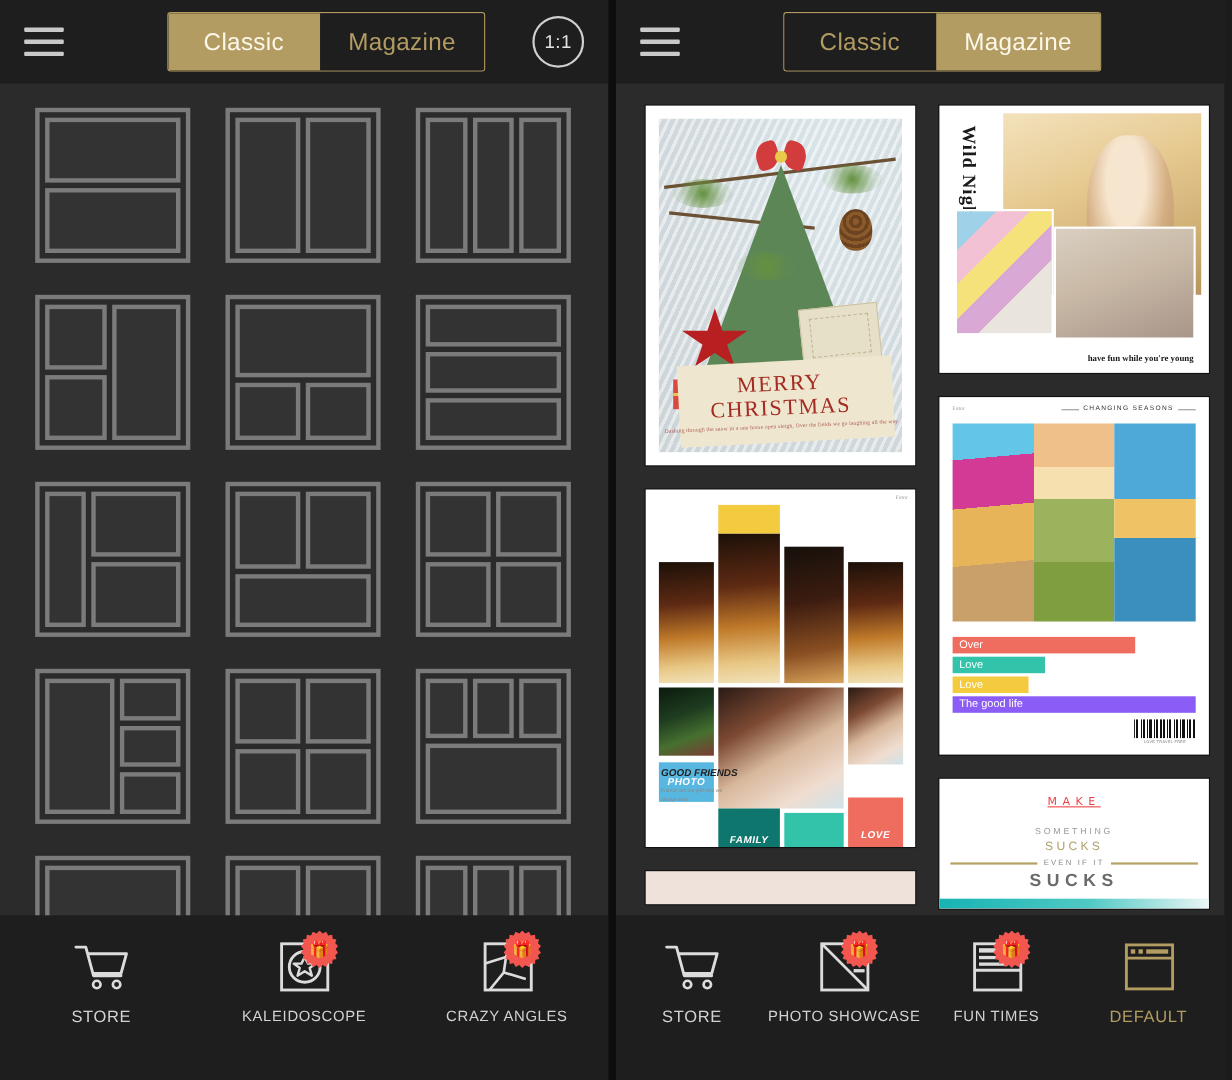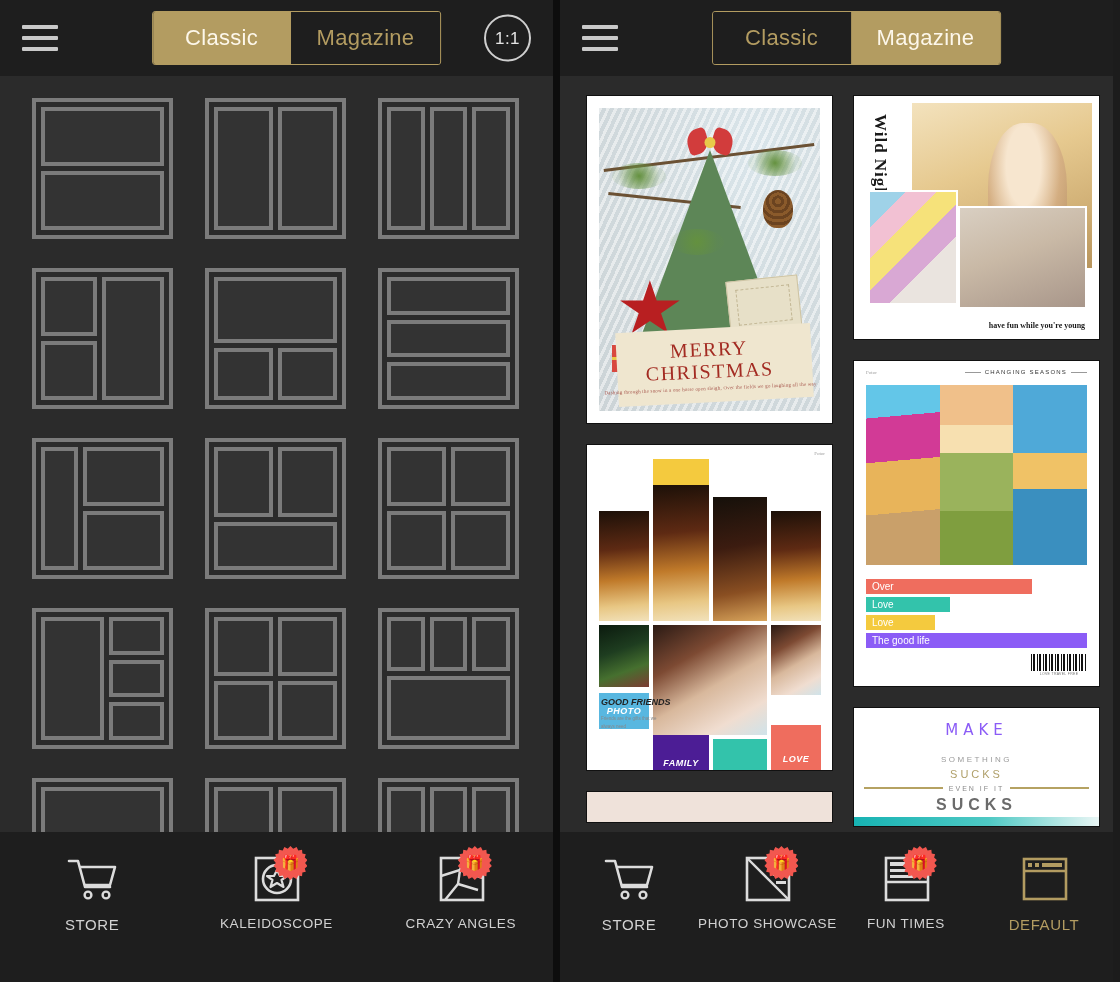--- a/index.html
+++ b/index.html
@@ -165,21 +165,21 @@
   .cs-bars{position:absolute;left:12px;right:12px;top: 218px;display:flex;flex-direction:column;gap:3px;}
   .cs-bar{height:15px;display:flex;align-items:center;padding-left:6px;color:#fff;font-size:10px;}
   .cs-barcode{position:absolute;right:12px;bottom:10px;text-align:center;}
   .cs-barcode .bars{height:17px;width:56px;
     background:repeating-linear-gradient(90deg,#111 0 1px,#fff 1px 2px,#111 2px 4px,#fff 4px 6px);}
   .cs-barcode .bc-t{font-size:3.5px;color:#777;letter-spacing:.3px;margin-top:1px;}
 
   
   .ms { width: 245px; height: 118px; background:#fff; position:relative; overflow:hidden;
     display:flex; flex-direction:column; align-items:center; justify-content:center; }
-  .ms-l1{font-size:15px;letter-spacing:5px;color:#8b5cf6;font-family:"DejaVu Sans",sans-serif;}
+  .ms-l1{font-size:10px;letter-spacing:5px;color:#ef4444;font-family:"DejaVu Sans",sans-serif;text-decoration:underline;}
   .ms-l2{font-size:8px;letter-spacing:2.5px;color:#9a9a9a;margin-top:16px;}
   .ms-l3{font-size:11px;letter-spacing:3px;color:#b0a06a;margin-top:4px;}
   .ms-l4row{display:flex;align-items:center;gap:6px;margin-top:5px;width:92%;}
   .ms-l4row i{flex:1;height:2px;background:#b5a262;}
   .ms-l4{font-size:7px;letter-spacing:2px;color:#8a8a8a;}
   .ms-l5{font-size:16px;letter-spacing:5px;color:#6b6b6b;font-weight:bold;margin-top:4px;}
   .ms-teal{position:absolute;left:0;right:0;bottom:0;height:9px;
     background:linear-gradient(90deg,#17b3b3 0%,#4fc9c4 55%,#eaf6f5 100%);}
 
   .partial { opacity:1; }
@@ -407,21 +407,21 @@
 
             <div class="gf-strip gf-tree" style="left:12px;top:180px;width:50px;height:62px"></div>
             <div class="gf-strip gf-people" style="left:66px;top:180px;width:114px;height:110px"></div>
             <div class="gf-strip gf-people" style="left:184px;top:180px;width:50px;height:70px"></div>
 
             <div class="gf-strip gf-lbl gf-photo-lbl" style="left:12px;top:204px;width:50px;height:36px">PHOTO</div>
 
             <div class="gf-h" style="left:14px;top:252px">GOOD FRIENDS</div>
             <div class="gf-p" style="left:14px;top:270px">Friends are the gifts that we always need</div>
 
-            <div class="gf-strip gf-lbl" style="left:66px;top:246px;width:56px;height:56px;background:#4c1d95">FAMILY</div>
+            <div class="gf-strip gf-lbl" style="left:66px;top:246px;width:56px;height:56px;background:#0f766e">FAMILY</div>
             <div class="gf-strip gf-lbl" style="left:126px;top:250px;width:54px;height:75px;background:#33c3ab">TALK</div>
             <div class="gf-strip gf-lbl" style="left:184px;top:236px;width:50px;height:68px;background:#ef6d5e">LOVE</div>
           </div>
 
           <div class="mag-card partial" style="width:245px;height:30px;background:#efe2da"></div>
         </div>
 
         <div class="mag-col">
 
           <div class="mag-card wild">

